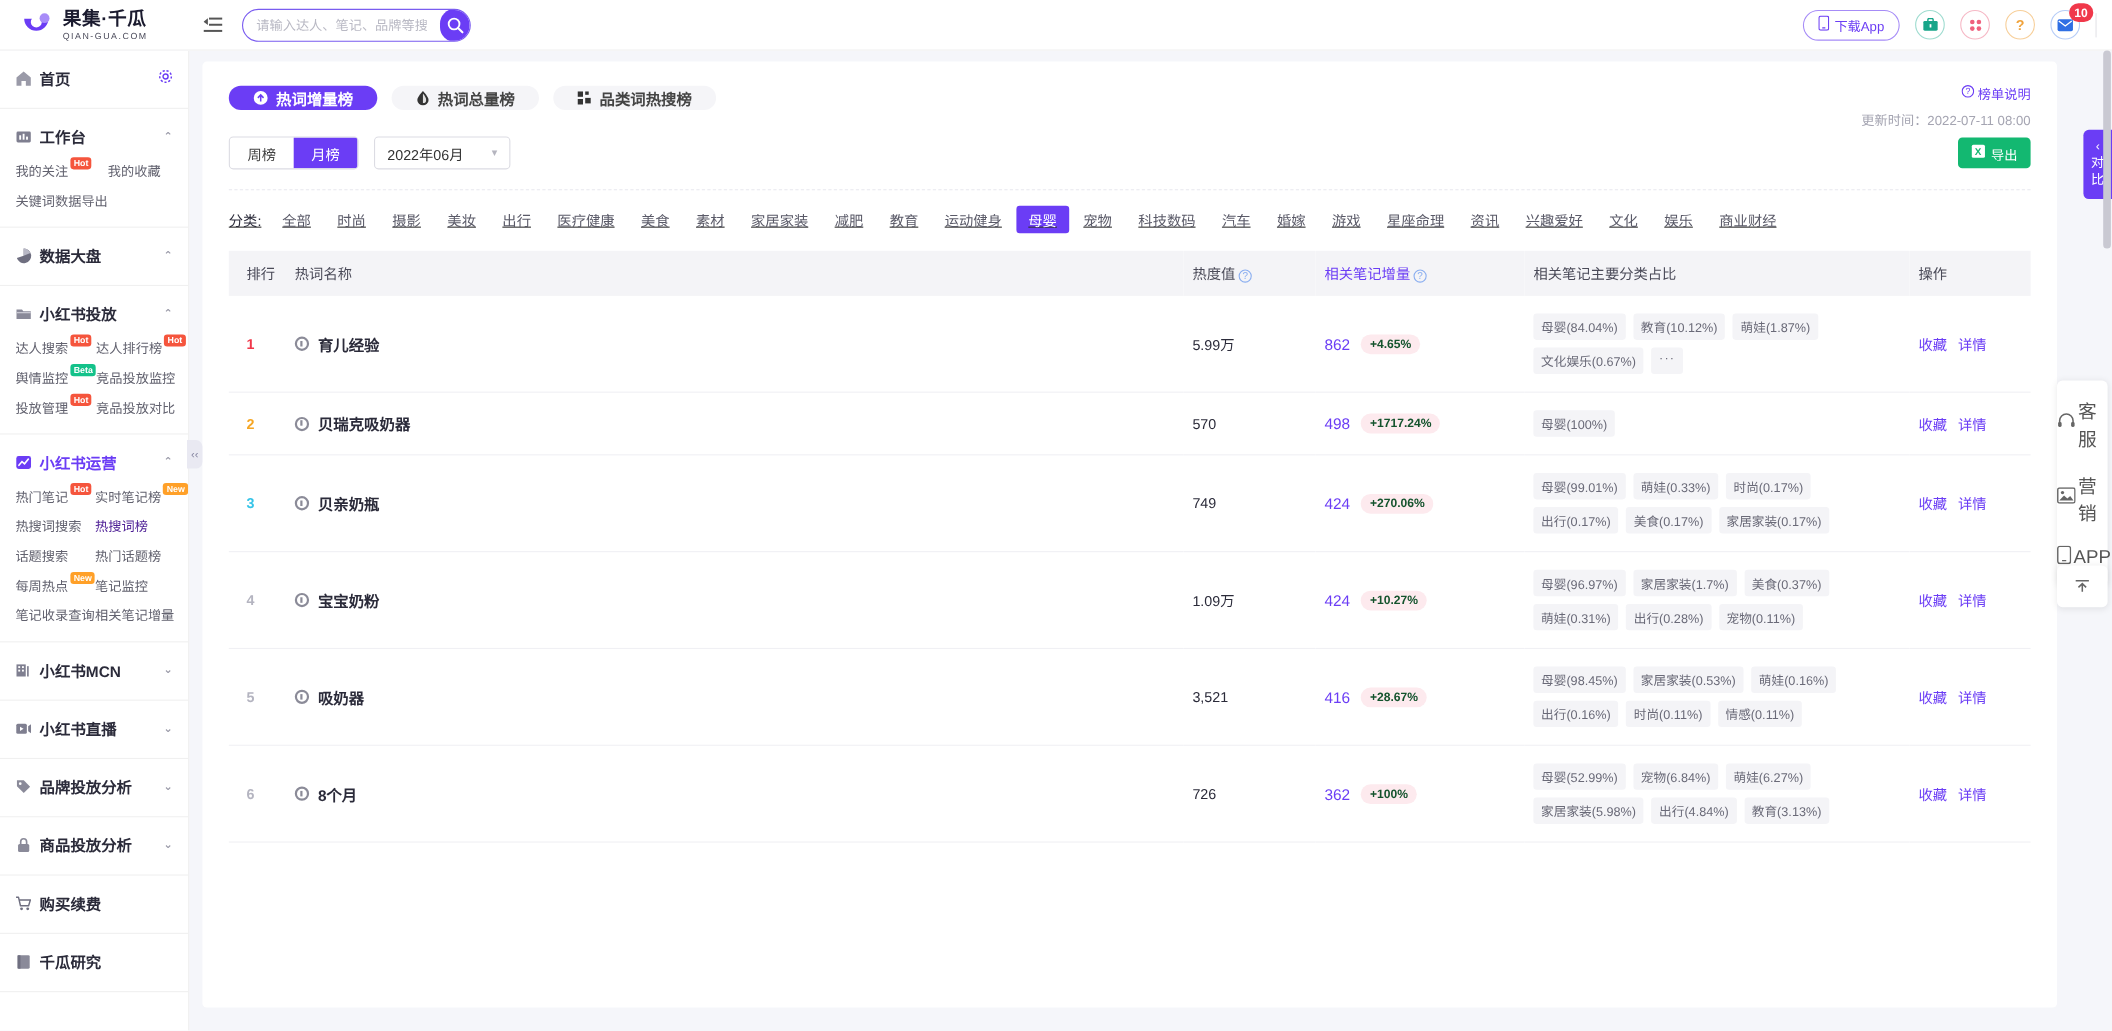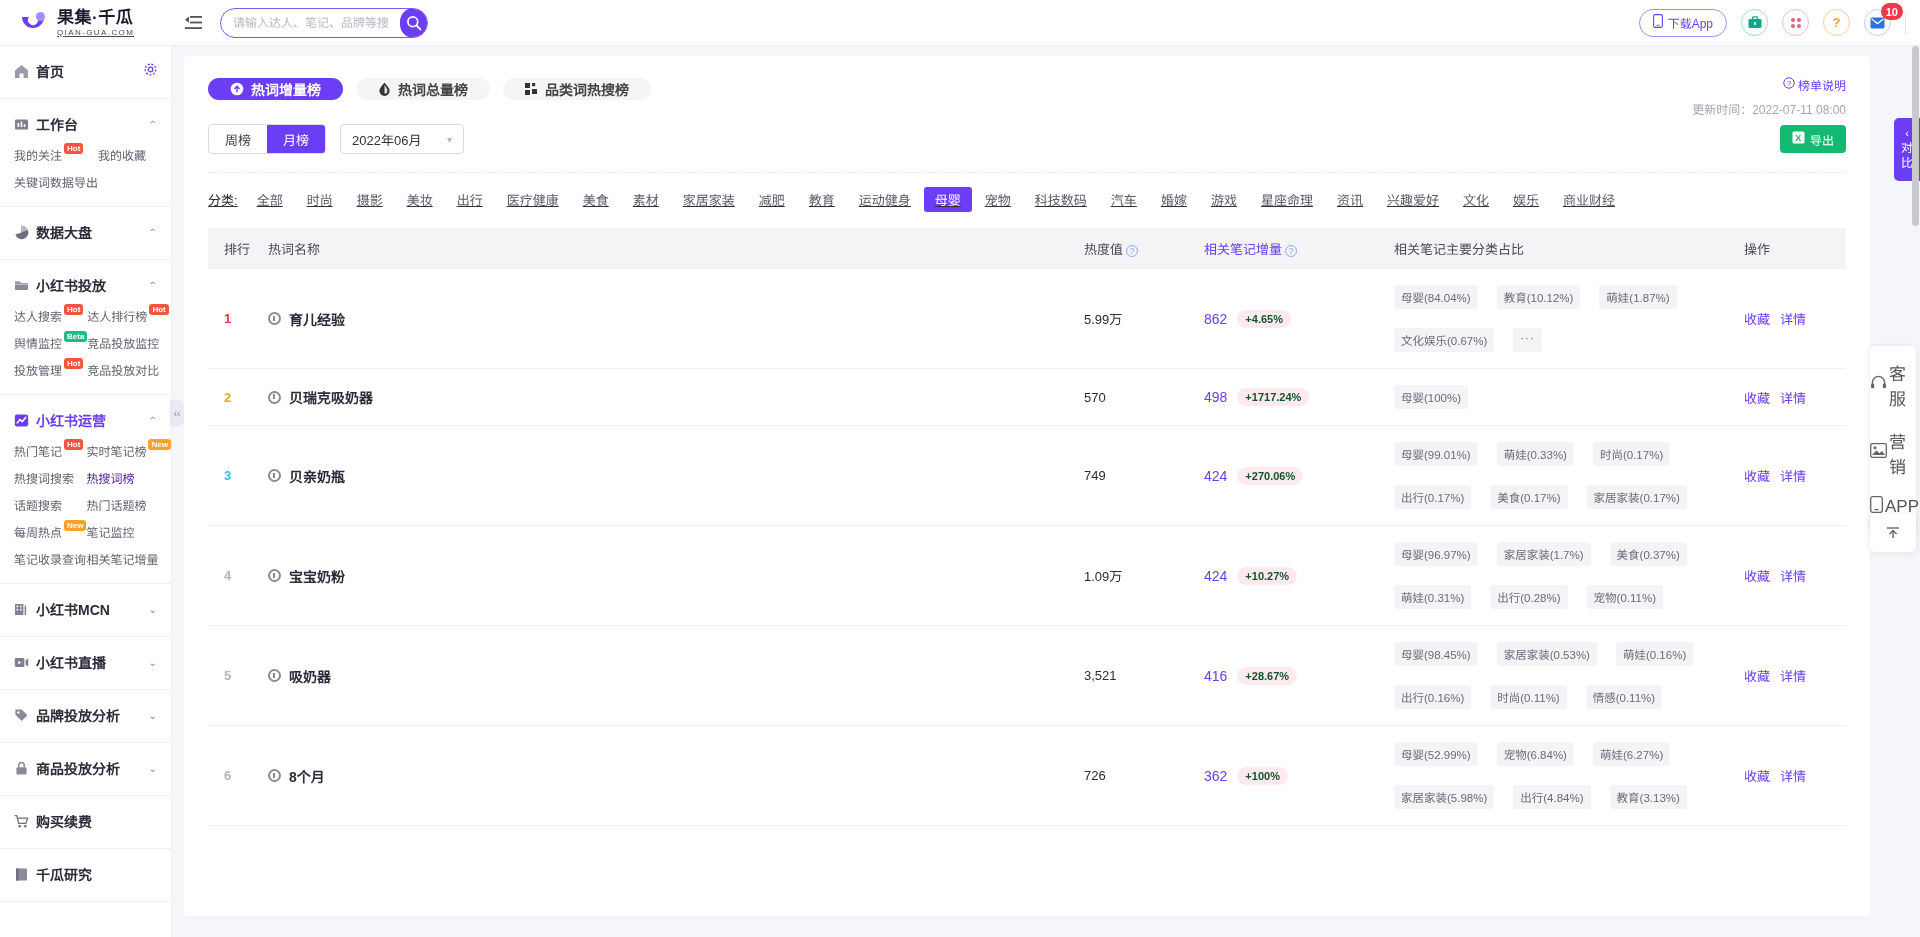--- a/index.html
+++ b/index.html
@@ -15,21 +15,21 @@
   
   .header {
     height: 46px; background: #fff; display: flex; align-items: center;
     flex: 0 0 46px; border-bottom: 1px solid #f0f0f0; position: relative; z-index: 20;
   }
   .logo-wrap { width: 172px; display: flex; align-items: center; padding-left: 18px; gap: 9px; }
   .logo-mark { width: 30px; height: 30px; position: relative; flex: 0 0 30px; }
   .logo-mark svg { display: block; }
   .logo-text { display: flex; flex-direction: column; line-height: 1; }
   .logo-cn { font-size: 17px; font-weight: 700; color: #1b1b2f; letter-spacing: .5px; }
-  .logo-en { font-size: 8px; color: #4a4a5a; letter-spacing: 1.4px; margin-top: 3px; text-decoration: underline; }
+  .logo-en { font-size: 8px; color: #4a4a5a; letter-spacing: 1.4px; margin-top: 3px; }
 
   .collapse-btn { margin-left: 10px; width: 24px; height: 24px; display: flex;
     align-items: center; justify-content: center; cursor: pointer; }
 
   .searchbar {
     margin-left: 14px; width: 208px; height: 30px; border: 1px solid #7a5cf0;
     border-radius: 16px; display: flex; align-items: center; overflow: hidden; background: #fff;
   }
   .searchbar input {
     border: 0; outline: none; flex: 1; height: 100%; padding: 0 12px;
@@ -169,21 +169,21 @@
     content: ""; position: absolute; left: 3px; top: 1.5px; width: 2px; height: 5px;
     background: #8b8b98;
   }
   .heat { color: #2b2b3a; font-size: 14px; }
   .grow { display: flex; align-items: center; gap: 10px; }
   .grow-num { color: #6b3df5; font-size: 14px; }
   .grow-pct {
     background: #fdeaee; color: #14532d; font-size: 11px; font-weight: 700;
     border-radius: 10px; padding: 3px 8px; white-space: nowrap;
   }
-  .chips { display: flex; flex-wrap: wrap; gap: 19px; max-width: 330px; }
+  .chips { display: flex; flex-wrap: wrap; gap: 7px; max-width: 330px; }
   .chip {
     background: #f4f4f7; color: #6a6a78; font-size: 11.5px; border-radius: 3px;
     padding: 4px 7px; white-space: nowrap;
   }
   .chip.more { letter-spacing: 1px; cursor: pointer; }
   .ops { white-space: nowrap; }
   .ops a { color: #6b3df5; cursor: pointer; margin-right: 10px; font-size: 13px; text-decoration: none; }
 
   
   .rail {

